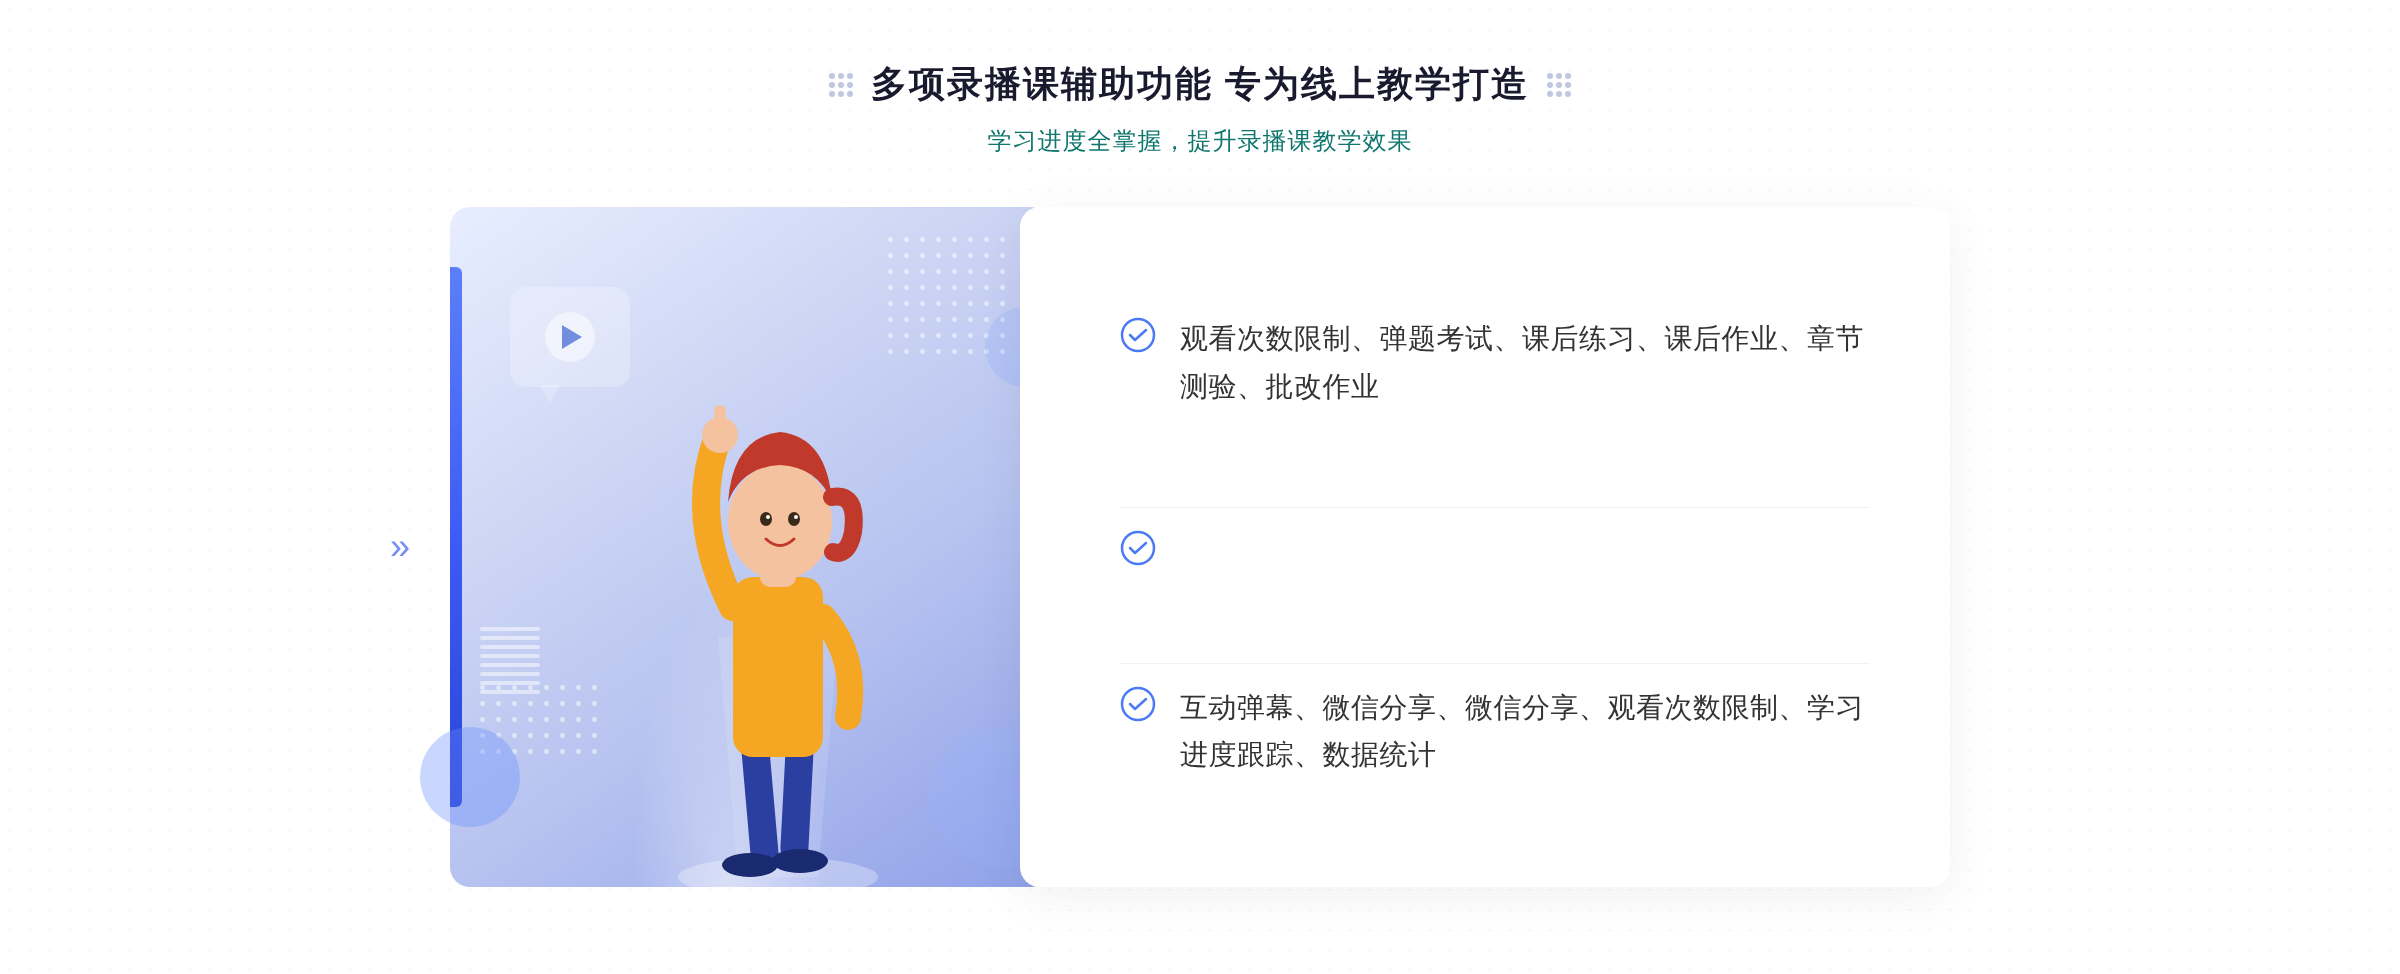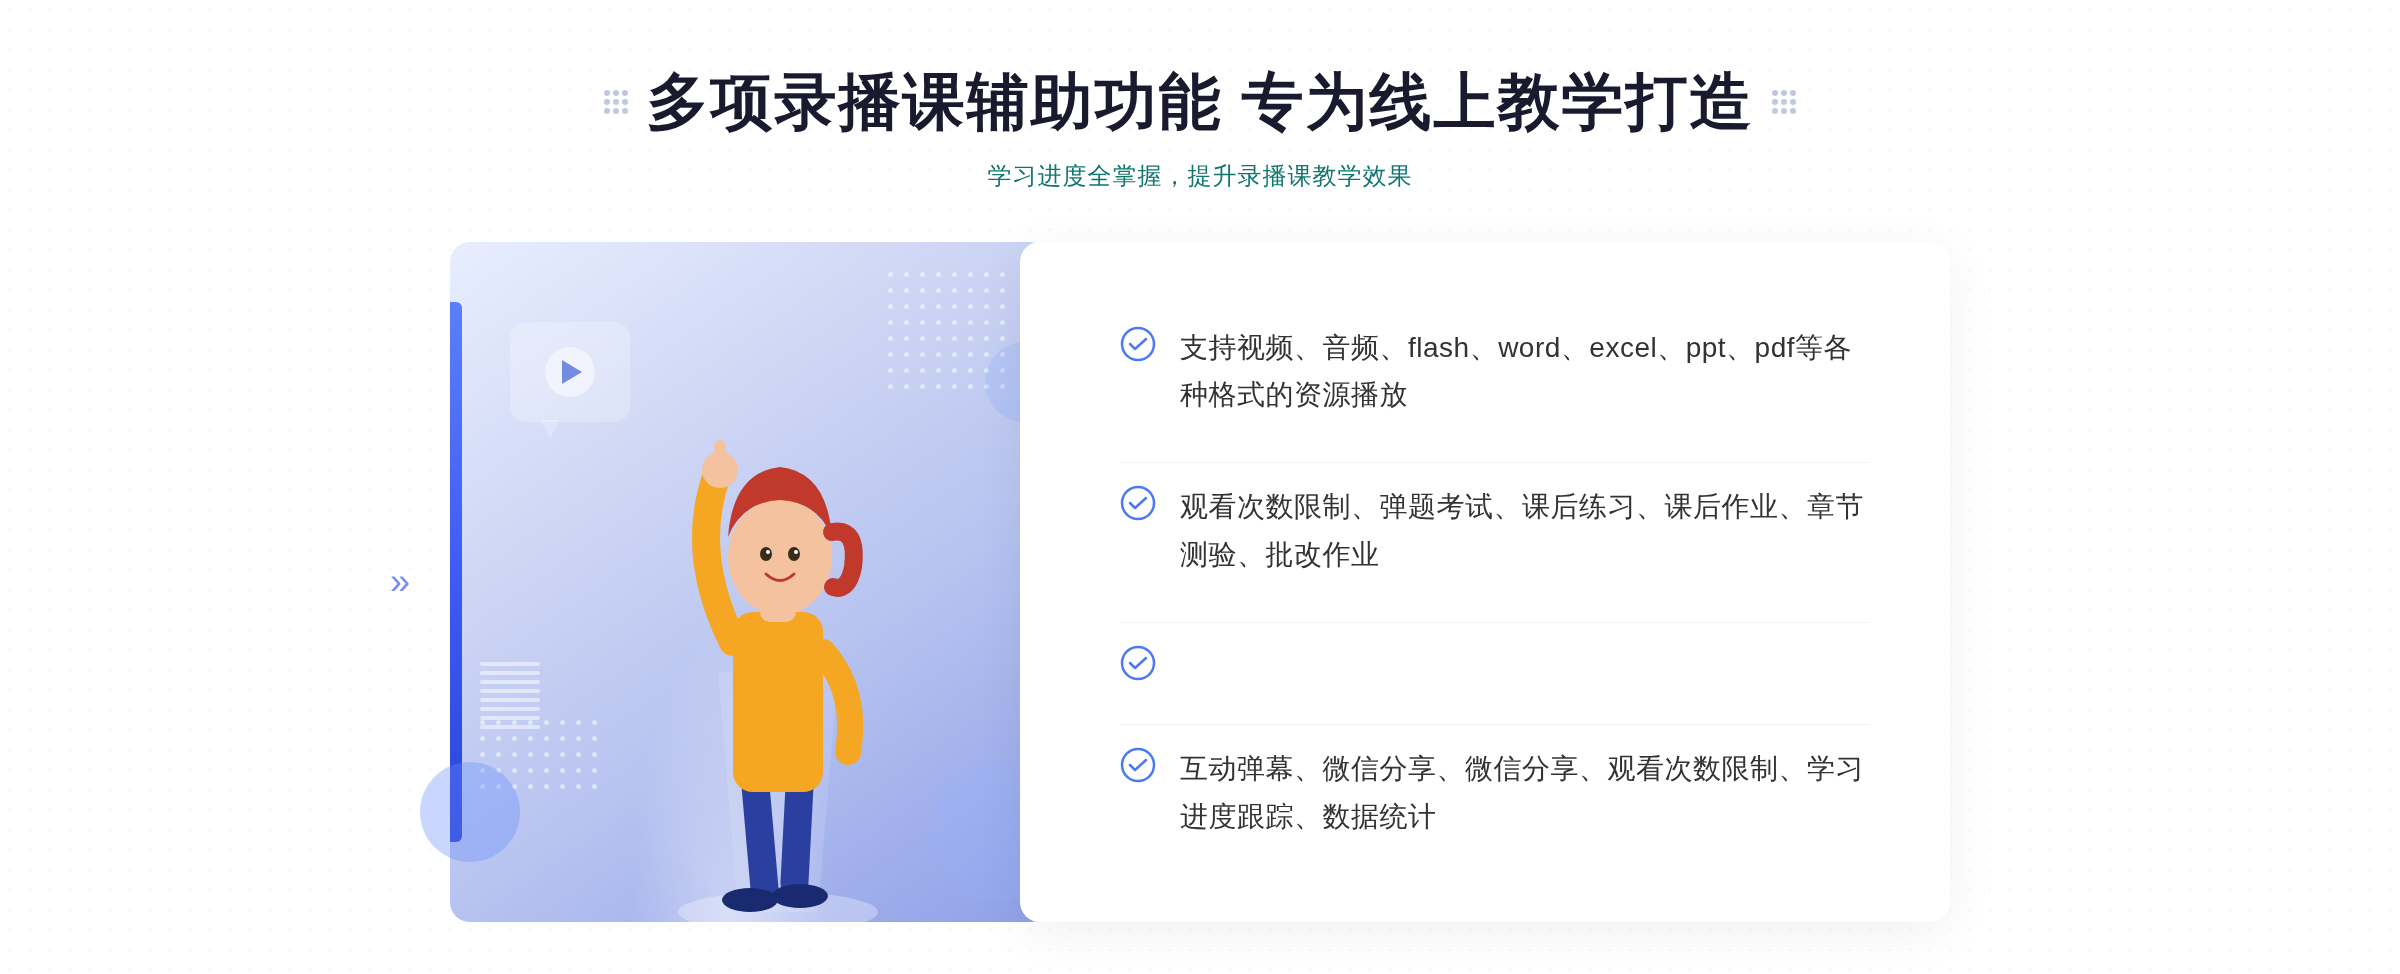--- a/index.html
+++ b/index.html
@@ -68,21 +68,21 @@
 
     .title-dots-grid span {
       width: 6px;
       height: 6px;
       background: #c0c8e0;
       border-radius: 50%;
       display: inline-block;
     }
 
     .main-title {
-      font-size: 62px;
+      font-size: 36px;
       font-weight: 700;
       color: #1a1a2e;
       letter-spacing: 2px;
     }
 
     .sub-title {
       font-size: 24px;
       color: #0f766e;
       letter-spacing: 1px;
     }
@@ -536,29 +536,20 @@
           <circle cx="130" cy="180" r="2" fill="white"></circle>
           <circle cx="158" cy="180" r="2" fill="white"></circle>
 
           <path d="M128,202 Q142,215 156,202" stroke="#c0392b" stroke-width="3" fill="none" stroke-linecap="round"></path>
         </svg>
       </div>
     </div>
 
     <div class="features-section">
 
-      <div class="feature-item">
-        <div class="check-icon">
-          <svg viewBox="0 0 36 36" xmlns="http://www.w3.org/2000/svg">
-            <circle cx="18" cy="18" r="16" fill="none" stroke="#4a7af5" stroke-width="2.5"></circle>
-            <polyline points="10,18 15,23 26,13" fill="none" stroke="#4a7af5" stroke-width="2.5" stroke-linecap="round" stroke-linejoin="round"></polyline>
-          </svg>
-        </div>
-        <span class="feature-text">支持视频、音频、flash、word、excel、ppt、pdf等各种格式的资源播放</span>
-      </div>
 
       <div class="feature-item">
         <div class="check-icon">
           <svg viewBox="0 0 36 36" xmlns="http://www.w3.org/2000/svg">
             <circle cx="18" cy="18" r="16" fill="none" stroke="#4a7af5" stroke-width="2.5"></circle>
             <polyline points="10,18 15,23 26,13" fill="none" stroke="#4a7af5" stroke-width="2.5" stroke-linecap="round" stroke-linejoin="round"></polyline>
           </svg>
         </div>
         <span class="feature-text">观看次数限制、弹题考试、课后练习、课后作业、章节测验、批改作业</span>
       </div>

